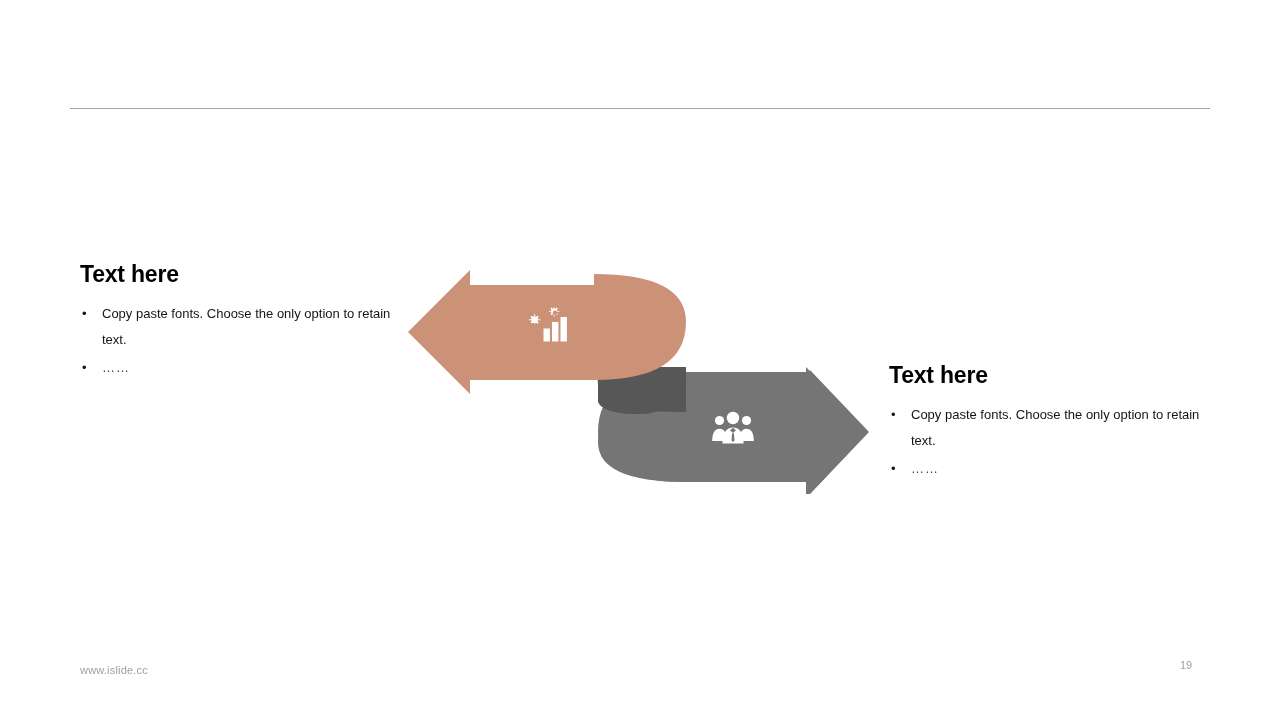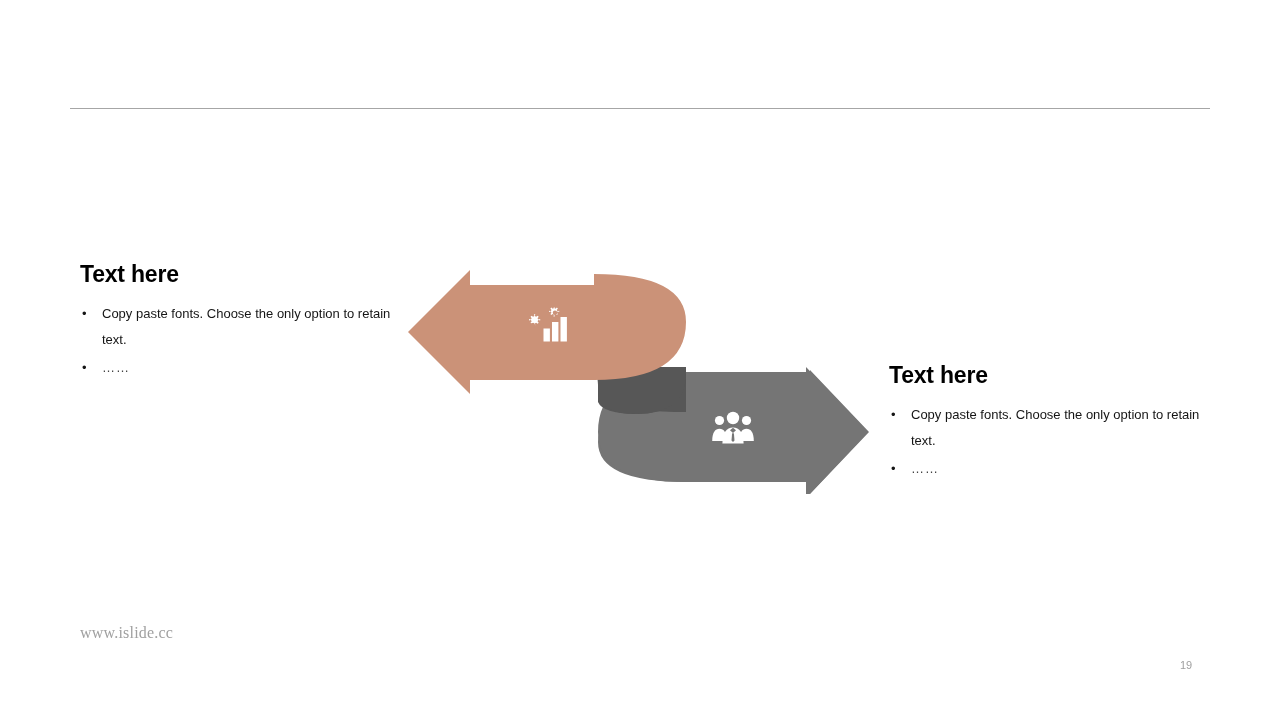--- a/index.html
+++ b/index.html
@@ -86,25 +86,24 @@
     color: #ffffff;
     pointer-events: none;
   }
   .icon-chart { left: 128px; top:  45px; }
   .icon-team  { left: 313px; top: 148px; }
 
   
   .footer-url {
     position: absolute;
     left: 80px;
-    top: 624px;
-    font-size: 16px;
+    top: 664px;
+    font-size: 11px;
     color: #a0a0a0;
     letter-spacing: 0.2px;
-    font-family: Liberation Serif, serif;
   }
   .page-number {
     position: absolute;
     left: 1180px;
     top: 659px;
     font-size: 11px;
     color: #a0a0a0;
   }
 </style>
 </head>

